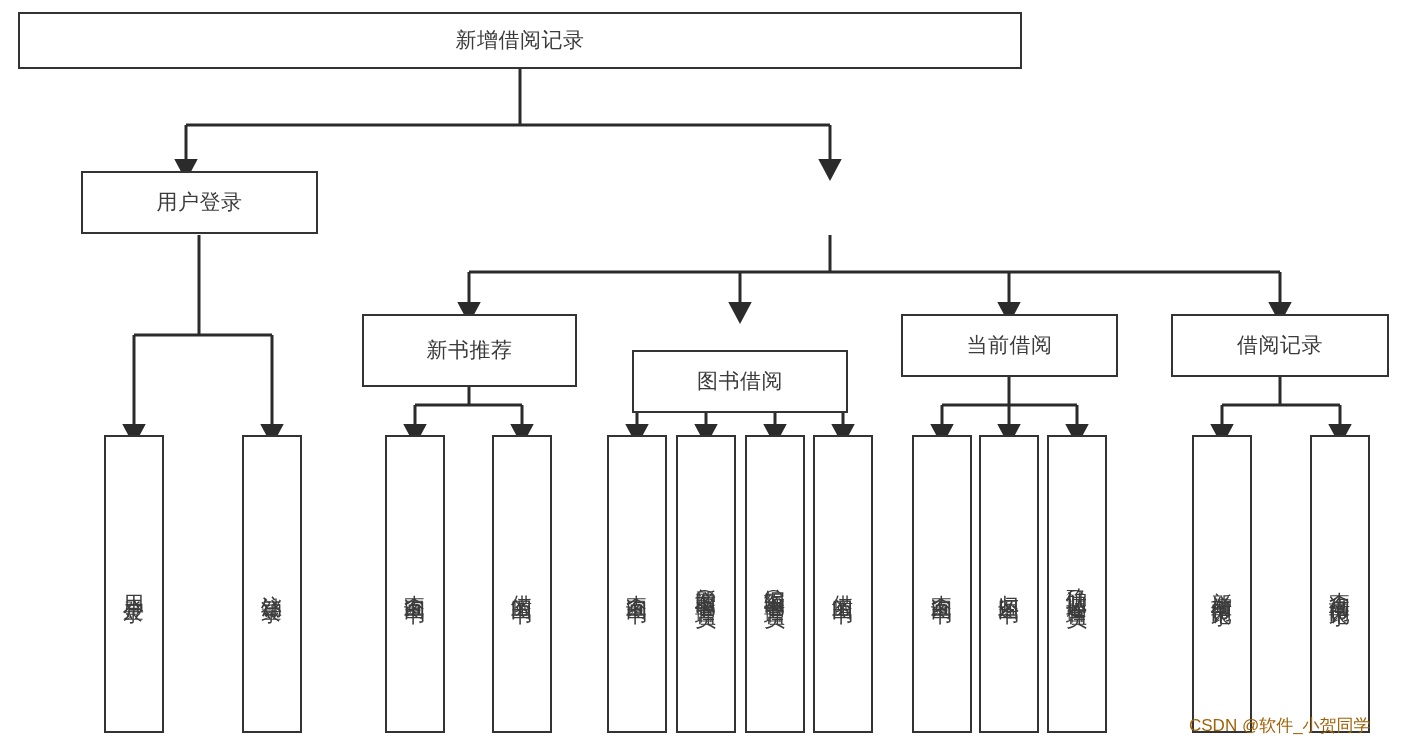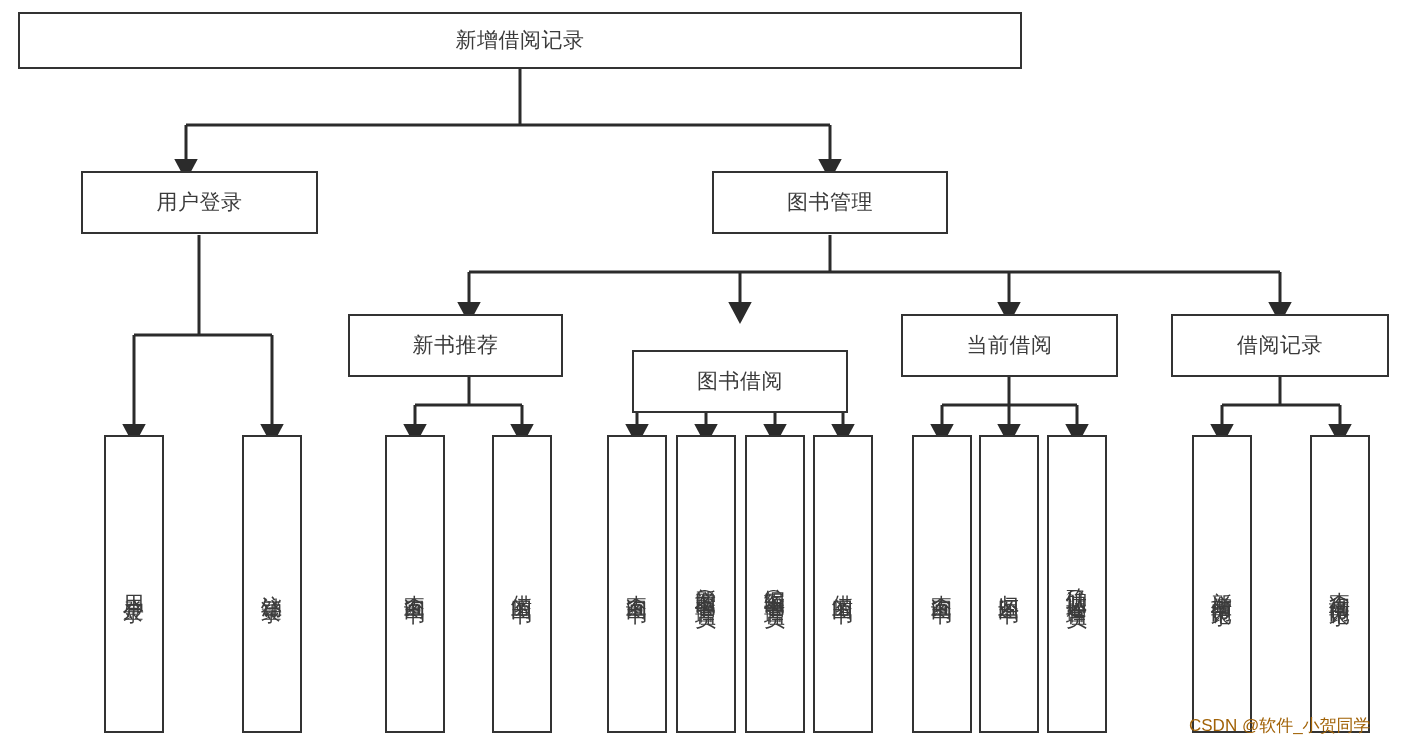--- a/index.html
+++ b/index.html
@@ -127,25 +127,22 @@
     </g>
   </svg>
 
   <div class="node h" style="left:18px; top:12px; width:1004px; height:57px;">
     <span class="label">新增借阅记录</span>
   </div>
 
   <div class="node h" style="left:81px; top:171px; width:237px; height:63px;">
     <span class="label">用户登录</span>
   </div>
-  <div class="node h" style="left:712px; top:171px; width:236px; height:63px;">
-    <span class="label">图书管理</span>
-  </div>
 
-  <div class="node h" style="left:348px; top:314px; width:215px; height:63px;">
+  <div class="node h" style="left:362px; top:314px; width:215px; height:73px;">
     <span class="label">新书推荐</span>
   </div>
   <div class="node h" style="left:632px; top:314px; width:216px; height:63px;margin-top:36px;">
     <span class="label">图书借阅</span>
   </div>
   <div class="node h" style="left:901px; top:314px; width:217px; height:63px;">
     <span class="label">当前借阅</span>
   </div>
   <div class="node h" style="left:1171px; top:314px; width:218px; height:63px;">
     <span class="label">借阅记录</span>

